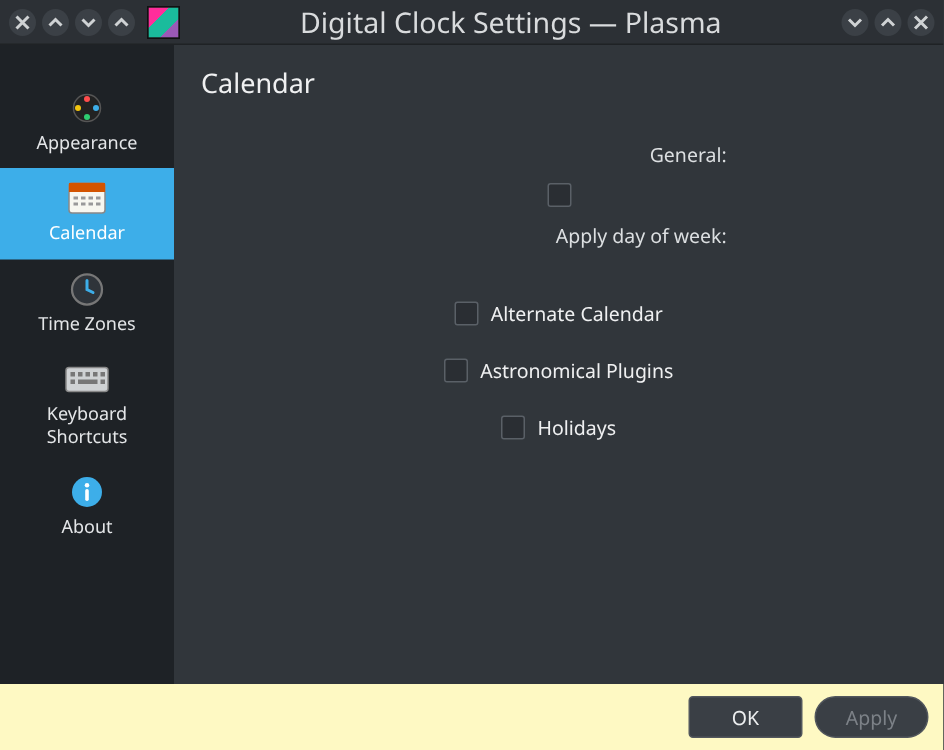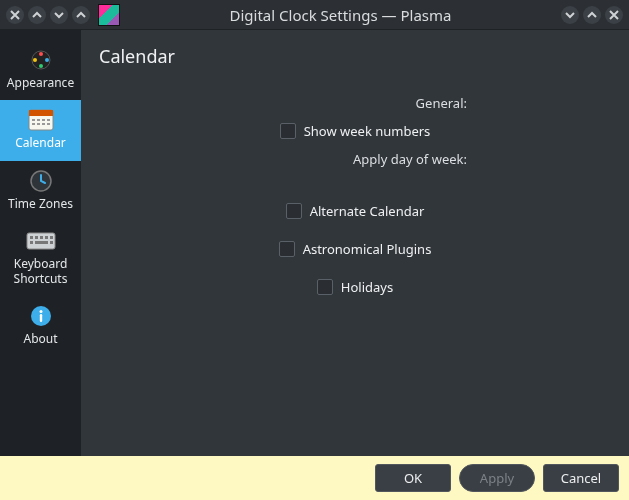--- a/index.html
+++ b/index.html
@@ -32,33 +32,33 @@
     color: #cfd2d4;
     cursor: pointer;
   }
   .tb-btn svg { width: 10px; height: 10px; stroke: #cfd2d4; stroke-width: 2; fill: none; }
   .tb-appicon {
     width: 22px; height: 22px;
     margin-left: 4px;
     background: linear-gradient(135deg,#ff2d9b 0%,#ff2d9b 35%,#1abc9c 35%,#1abc9c 70%,#9b59b6 70%);
     border: 1px solid #111;
   }
-  .tb-title { flex: 1; text-align: center; font-size: 15px; color: #d9dbdd; }
+  .tb-title { flex: 1; text-align: center; font-size: 19px; color: #d9dbdd; }
   .tb-spacer-right { display: flex; gap: 4px; }
 
   
   .content { flex: 1; display: flex; min-height: 0; }
 
   
   .sidebar {
-    width: 81px;
+    width: 116px;
     background: #1e2226;
     display: flex;
     flex-direction: column;
-    padding-top: 10px;
+    padding-top: 22px;
   }
   .side-item {
     display: flex;
     flex-direction: column;
     align-items: center;
     padding: 8px 4px 10px 4px;
     gap: 4px;
     cursor: pointer;
     color: #e4e6e8;
     font-size: 12px;
@@ -254,21 +254,20 @@
 
   <div class="main">
     <div class="page-title">Calendar</div>
 
     <div class="form">
 
       <div class="form-row">
         <div class="form-label">General:</div>
         <div class="form-ctrl">
           <div class="checkbox"></div>
-          <span>Show week numbers</span>
         </div>
       </div>
 
       <div class="form-row">
         <div class="form-label">Apply day of week:</div>
       </div>
 
       <div class="gap"></div>
 
       <div class="form-row">
@@ -294,14 +293,13 @@
         </div>
       </div>
 
     </div>
   </div>
 </div>
 
 <div class="footer">
   <div class="btn">OK</div>
   <div class="btn disabled">Apply</div>
-  <div class="btn">Cancel</div>
 </div>
 
 </body></html>

